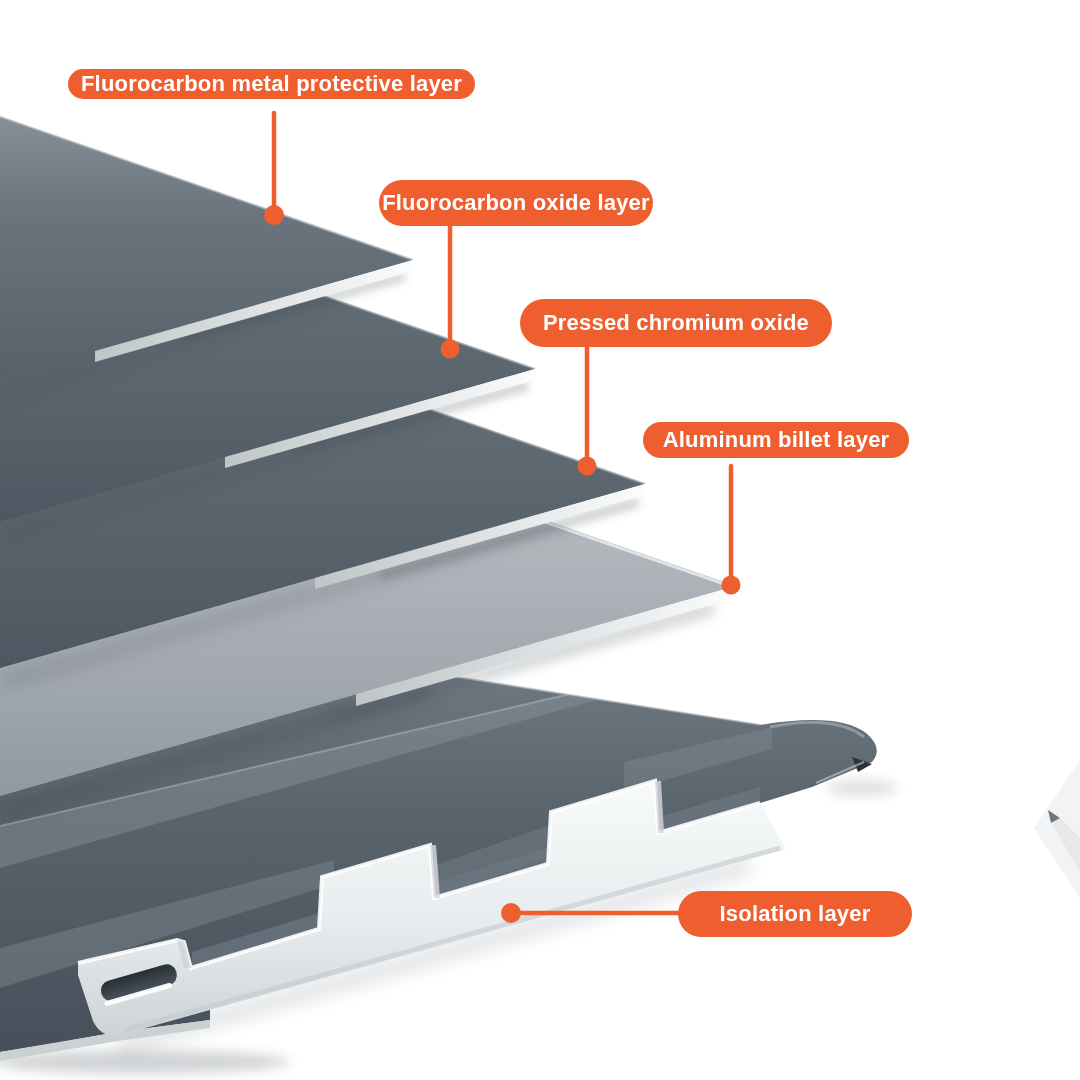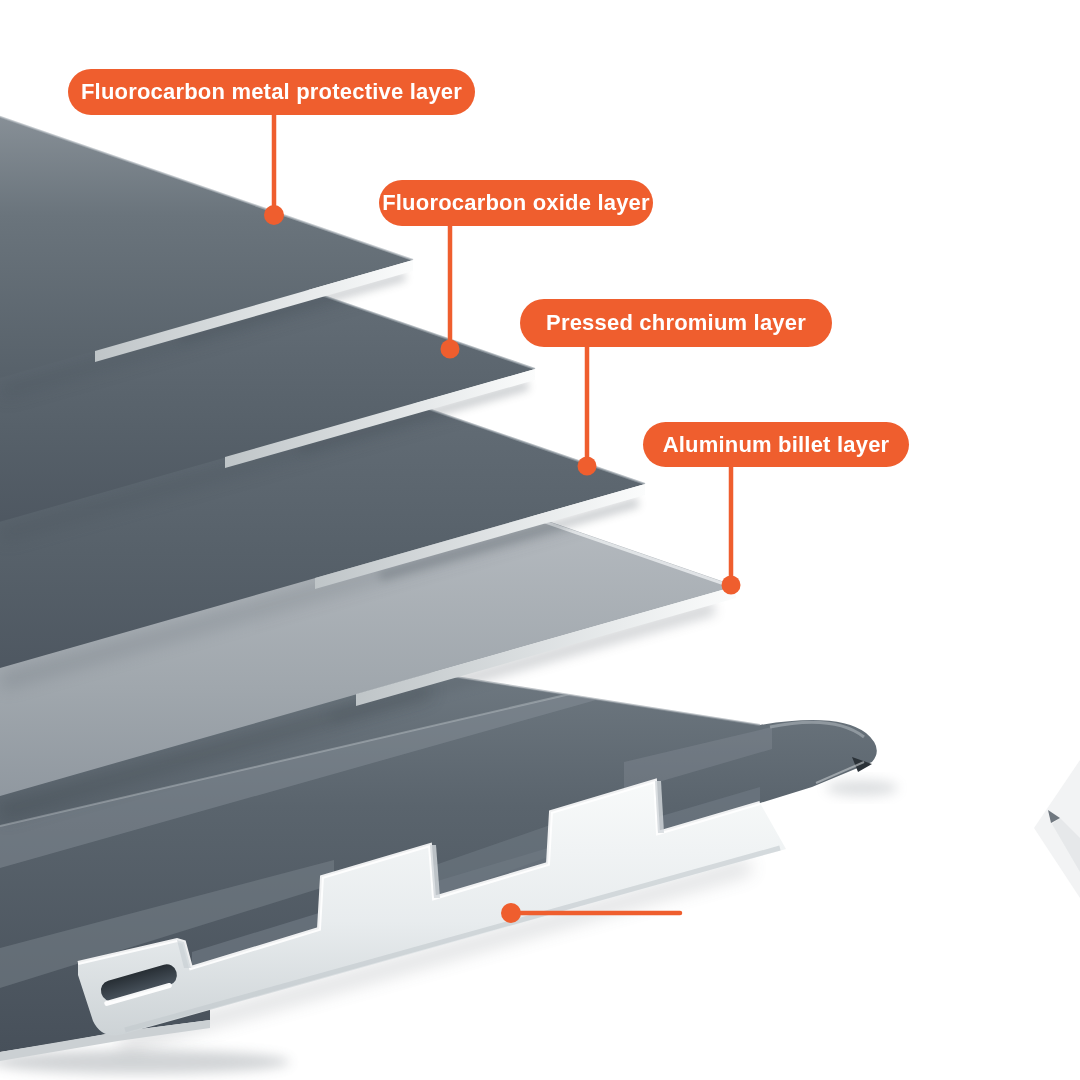--- a/index.html
+++ b/index.html
@@ -168,17 +168,18 @@
   </g>
   <g fill="#EF5E2E">
     <circle cx="274" cy="215" r="10"></circle>
     <circle cx="450" cy="349" r="9.5"></circle>
     <circle cx="587" cy="466" r="9.5"></circle>
     <circle cx="731" cy="585" r="9.5"></circle>
     <circle cx="511" cy="913" r="10"></circle>
   </g>
 </svg>
 
-  <div class="pill" style="left:68px;top:69px;width:407px;height:46px;">Fluorocarbon metal protective layer</div>
+  <div class="pill" style="left:68px;top:69px;width:407px;height:30px;">Fluorocarbon metal protective layer</div>
   <div class="pill" style="left:379px;top:180px;width:274px;height:46px;">Fluorocarbon oxide layer</div>
-  <div class="pill" style="left:520px;top:299px;width:312px;height:48px;">Pressed chromium layer</div>
-  <div class="pill" style="left:643px;top:422px;width:266px;height:45px;">Aluminum billet layer</div>
+  <div class="pill" style="left:520px;top:299px;width:312px;height:48px;">Pressed chromium oxide</div>
+  <div class="pill" style="left:643px;top:422px;width:266px;height:36px;">Aluminum billet layer</div>
+  <div class="pill" style="left:678px;top:891px;width:234px;height:46px;">Isolation layer</div>
 </div>
 
 </body></html>

